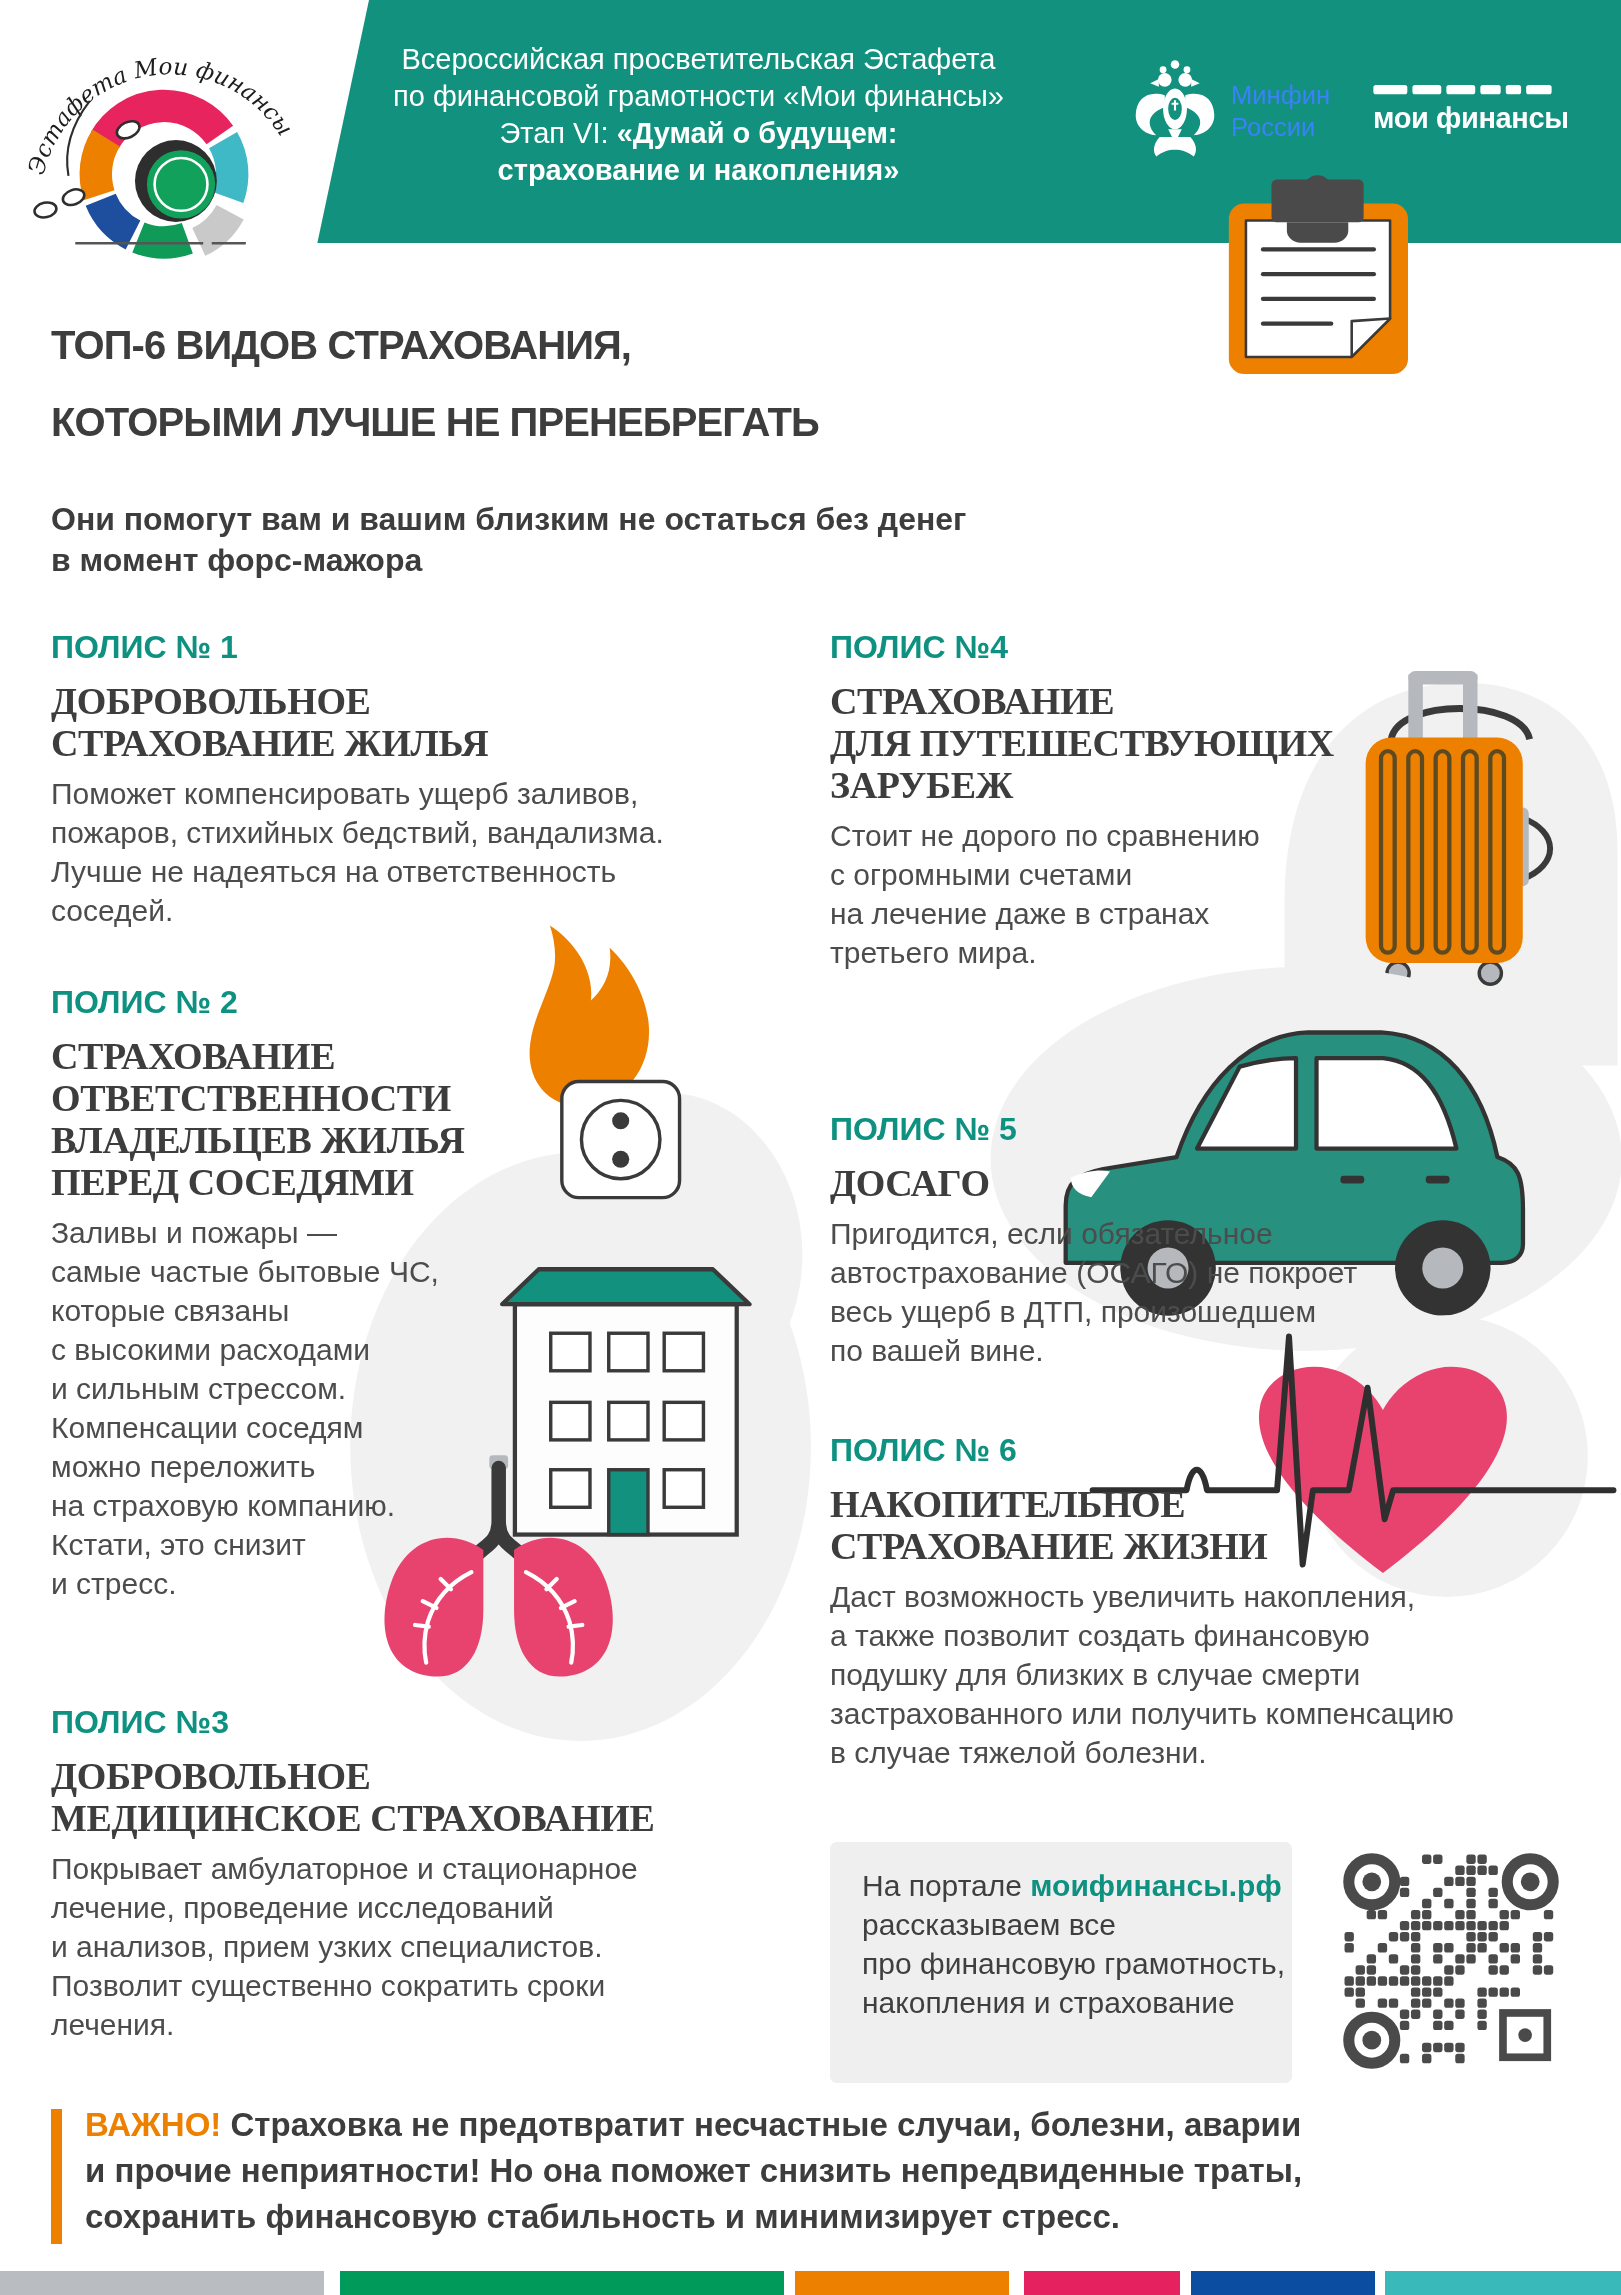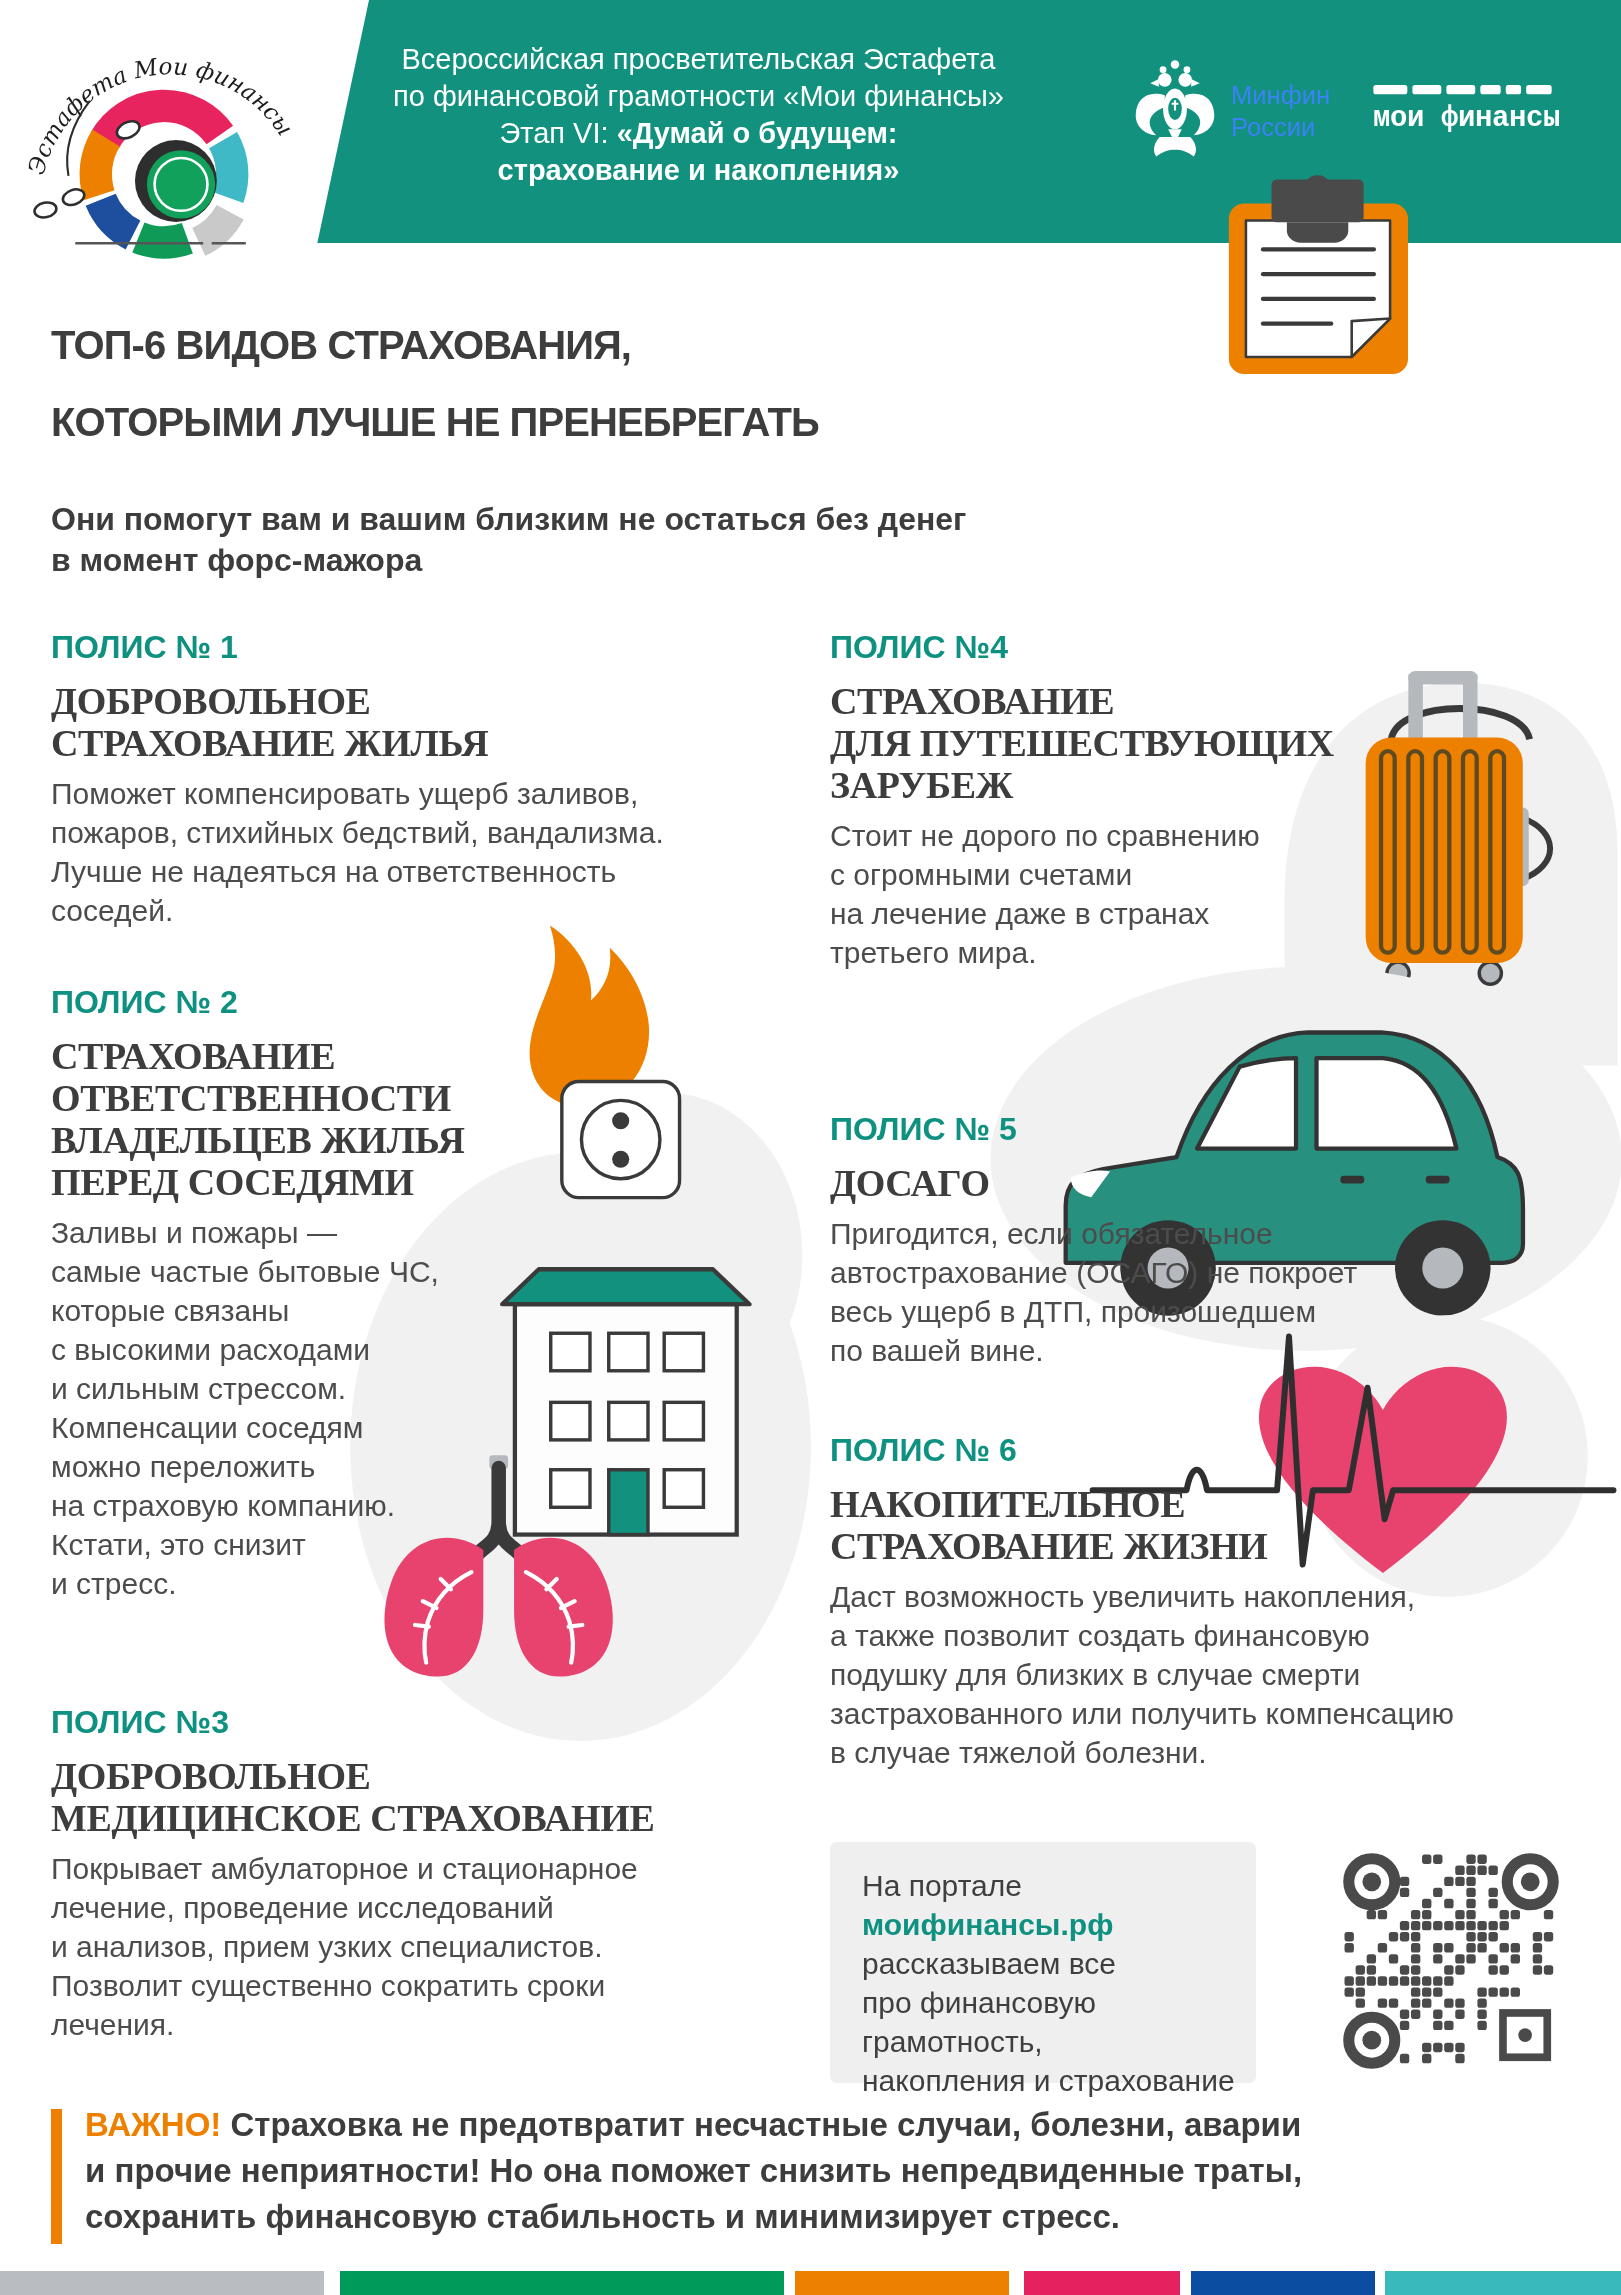--- a/index.html
+++ b/index.html
@@ -8,36 +8,36 @@
   .abs{position:absolute;}
   .pre{white-space:pre-line;}
 
   
   .band{left:0;top:0;width:1622px;height:243px;background:#12917e;}
   .band-notch{left:0;top:0;width:369px;height:243px;background:#fff;
               clip-path:polygon(0 0,100% 0,86% 100%,0 100%);}
   .band-text{left:393px;top:41px;color:#fff;font-size:29px;line-height:37px;text-align:center;}
   .band-text b{font-weight:bold;}
   .minfin-text{left:1231px;top:79px;color:#3b82f6;font-size:25.6px;line-height:32px;}
-  .brand-name{left:1373px;top:102px;color:#fff;font-size:29px;font-weight:bold;letter-spacing:-0.4px;font-family:Liberation Mono, monospace;}
+  .brand-name{left:1373px;top:102px;color:#fff;font-size:29px;font-weight:bold;letter-spacing:-0.4px;}
 
   
   .title{left:51px;top:307px;font-size:40px;line-height:77px;font-weight:bold;letter-spacing:-0.9px;}
   .subtitle{left:51px;top:499px;font-size:32px;line-height:41px;font-weight:bold;}
 
   
   .section{width:751px;z-index:3;}
   .kicker{font-size:32px;font-weight:bold;color:#0e9180;line-height:38px;}
   .s-heading{font-size:38px;line-height:42px;font-weight:bold;letter-spacing:-0.4px;margin-top:14px;color:#3d3d3d;font-family:Liberation Serif, serif;}
   .s-body{font-size:30px;line-height:39px;margin-top:10.2px;color:#4c4c4c;}
   .sec1{left:51px;top:628px;}  .sec2{left:51px;top:983px;width:529px;}  .sec3{left:51px;top:1703px;}
   .sec4{left:830px;top:628px;} .sec5{left:830px;top:1110px;width:529px;} .sec6{left:830px;top:1431px;}
 
   
-  .portal-box{left:830px;top:1842px;width:426px;height:241px;background:#efefef;border-radius:6.8px;z-index:2;}
+  .portal-box{left:830px;top:1842px;width:462px;height:241px;background:#efefef;border-radius:6.8px;z-index:2;}
   .portal-text{position:absolute;left:32px;top:24px;font-size:30px;line-height:39px;color:#3f3f3f;}
   .portal-text .link{color:#0e9180;font-weight:bold;}
   .qr{left:1336px;top:1846px;z-index:2;}
 
   
   .important{left:51px;top:2102px;width:1528px;display:flex;z-index:3;}
   .imp-bar{width:11px;height:135px;background:#ee8000;flex:none;margin-right:23px;margin-top:6.8px;}
   .imp-text{font-size:33px;line-height:46px;font-weight:bold;color:#3d3d3d;}
   .imp-text .lab{color:#ee8000;}
 

